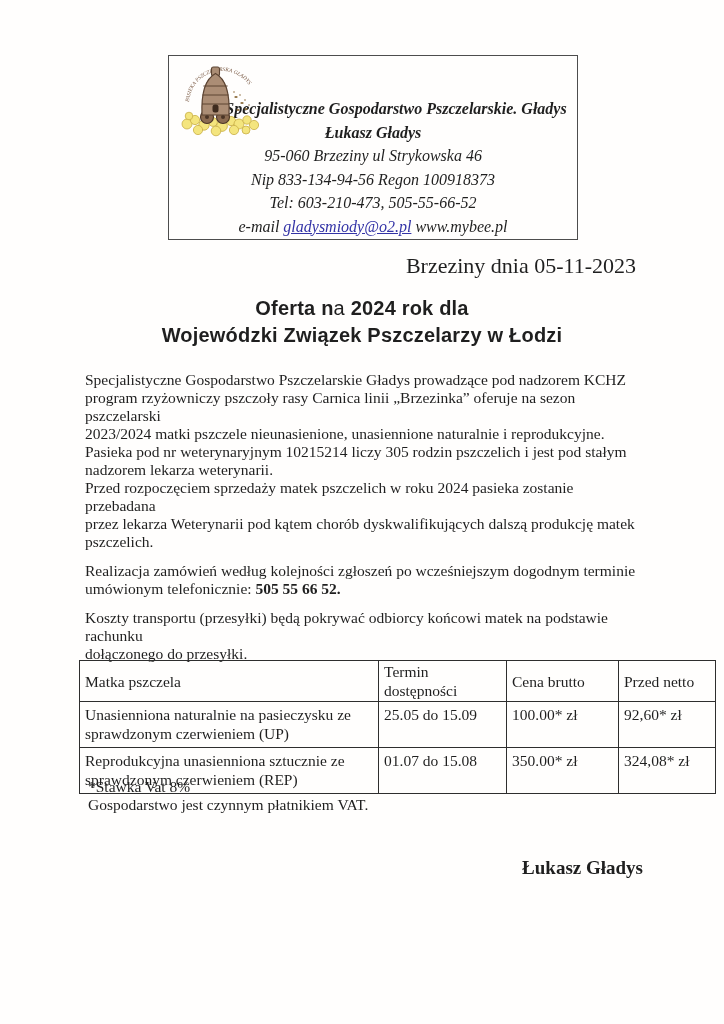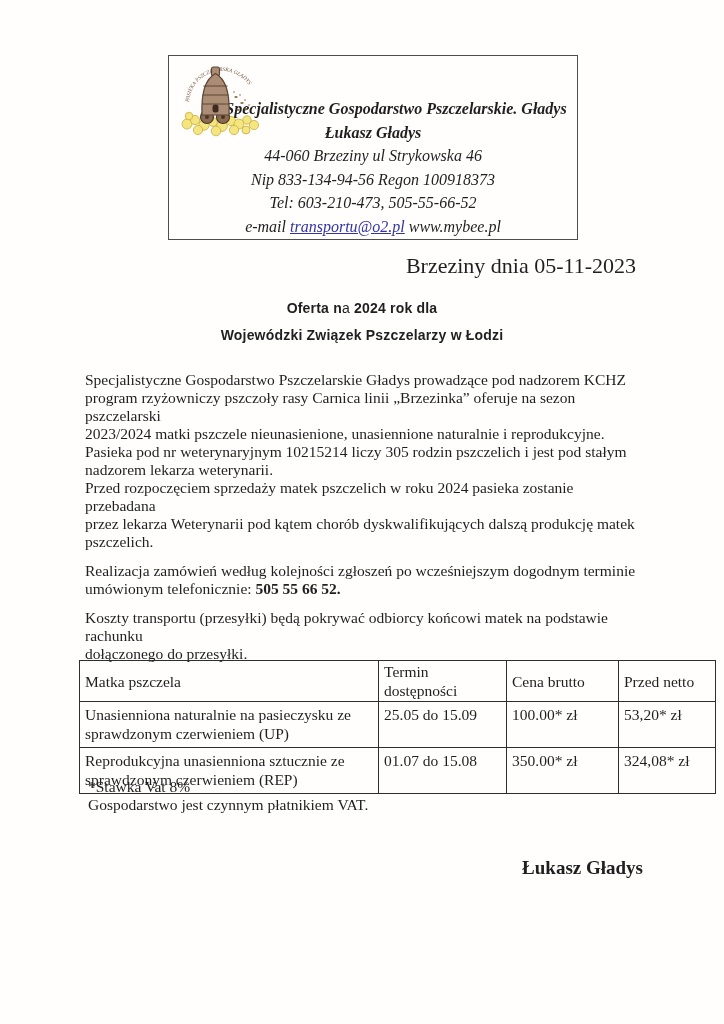--- a/index.html
+++ b/index.html
@@ -21,21 +21,21 @@
   .lh-email-link { color:#3333a6; text-decoration:underline; cursor:pointer; }
   .logo { position:absolute; left:7px; top:2px; width:96px; height:87px; }
 
   
   .date-line { position:absolute; top:253px; right:88px; font-size:22px; }
 
   
   .doc-title {
     position:absolute; top:295px; left:0; width:724px; text-align:center;
     font-family:"Liberation Sans", sans-serif; font-weight:bold;
-    font-size:14px; line-height:27px; letter-spacing:0.2px;
+    font-size:20px; line-height:27px; letter-spacing:0.2px;
   }
   .doc-title .reg { font-weight:normal; }
 
   
   .body-block { position:absolute; left:85px; top:371px; width:562px; font-size:15.5px; line-height:18px; }
   .body-block p { margin:0 0 11px 0; white-space:pre-line; }
 
   
   .table-wrap { position:absolute; left:43px; top:660px;padding-left:36px; }
   table.price { border-collapse:collapse; table-layout:fixed; width:636px; font-size:15.5px; }
@@ -98,24 +98,24 @@
           <ellipse cx="62" cy="52" rx="1.5" ry="1"></ellipse>
         <circle cx="58" cy="34" r="0.8"></circle>
           <circle cx="64" cy="37" r="0.8"></circle>
         <circle cx="69" cy="42" r="0.8"></circle>
           <circle cx="73" cy="47" r="0.8"></circle>
       </g>
     </svg>
     <div class="lh-lines">
       <div class="lh-line lh-company">Specjalistyczne Gospodarstwo Pszczelarskie. Gładys</div>
       <div class="lh-line lh-owner">Łukasz Gładys</div>
-      <div class="lh-line">44-060 Brzeziny ul Strykowska 46</div>
+      <div class="lh-line">95-060 Brzeziny ul Strykowska 46</div>
       <div class="lh-line">Nip 833-134-94-56 Regon 100918373</div>
       <div class="lh-line">Tel: 603-210-473, 505-55-66-52</div>
-      <div class="lh-line"><span>e-mail </span><span class="lh-email-link">transportu@o2.pl</span><span> www.mybee.pl</span></div>
+      <div class="lh-line"><span>e-mail </span><span class="lh-email-link">gladysmiody@o2.pl</span><span> www.mybee.pl</span></div>
     </div>
   </div>
 
   <div class="date-line">Brzeziny dnia 05-11-2023</div>
 
   <div class="doc-title">
     <div><span>Oferta n</span><span class="reg">a</span><span> 2024 rok dla</span></div>
     <div>Wojewódzki Związek Pszczelarzy w Łodzi</div>
   </div>
 
@@ -147,21 +147,21 @@
         <th>Matka pszczela</th>
         <th>Termin dostępności</th>
         <th>Cena  brutto</th>
         <th>Przed netto</th>
       </tr>
       <tr>
         <td>Unasienniona naturalnie na pasieczysku ze
 sprawdzonym czerwieniem (UP)</td>
         <td>25.05 do 15.09</td>
         <td>100.00* zł</td>
-        <td>53,20* zł</td>
+        <td>92,60* zł</td>
       </tr>
       <tr>
         <td>Reprodukcyjna unasienniona sztucznie ze
 sprawdzonym czerwieniem (REP)</td>
         <td>01.07 do 15.08</td>
         <td>350.00* zł</td>
         <td>324,08* zł</td>
       </tr>
     </tbody>
       </table>

